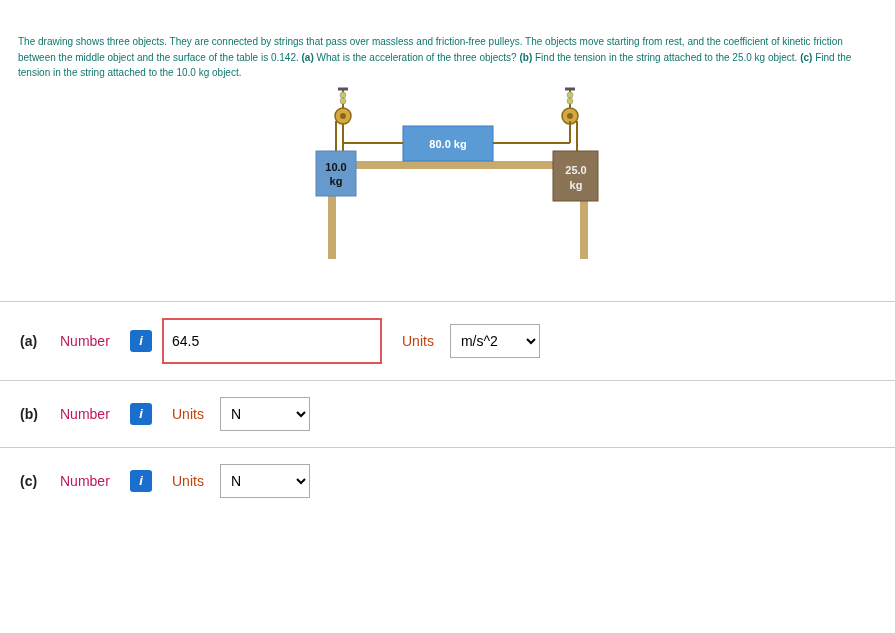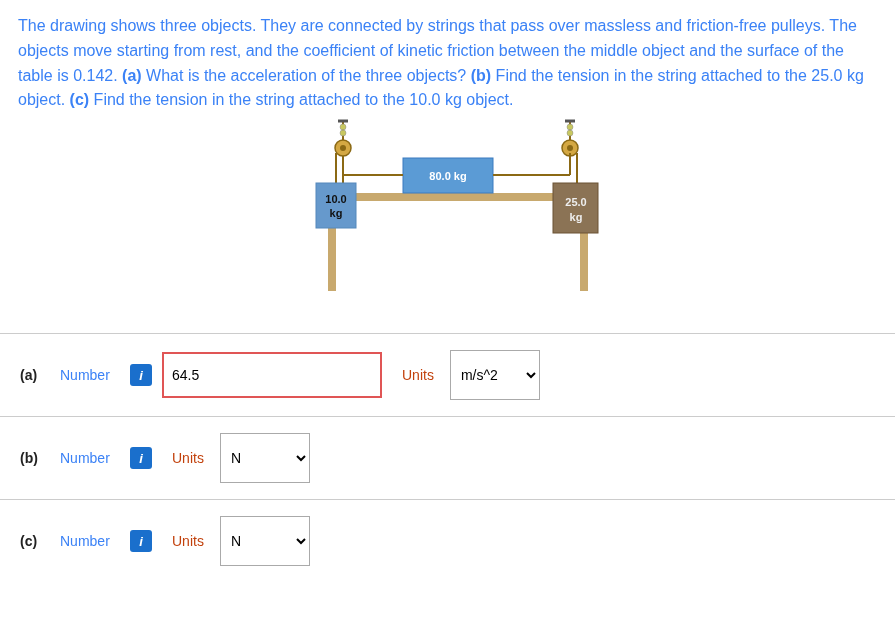--- a/index.html
+++ b/index.html
@@ -8,22 +8,23 @@
       font-size: 14px;
       background: #fff;
       color: #222;
       width: 895px;
       min-height: 633px;
     }
 
     .problem-text {
       padding: 14px 18px 10px 18px;
       line-height: 1.55;
-      font-size: 16px;
-      color: #3b82f6;
+      font-size: 10px;
+      color: #0f766e;
+      margin-top: 20px;
     }
 
     .diagram-area {
       display: flex;
       justify-content: center;
       align-items: flex-end;
       padding: 10px 0 20px 0;
       position: relative;
       height: 210px;
     }
@@ -52,21 +53,21 @@
     .part-label {
       width: 30px;
       font-weight: normal;
       font-size: 14px;
       color: #222;
     }
 
     .number-label {
       width: 60px;
       font-size: 14px;
-      color: #3b82f6;
+      color: #be185d;
     }
 
     .info-badge {
       display: inline-flex;
       align-items: center;
       justify-content: center;
       background: #1a6fcc;
       color: #fff;
       border-radius: 3px;
       width: 22px;
@@ -90,21 +91,21 @@
       font-size: 14px;
       color: #c2410c;
       margin-left: 10px;
       text-align: center;
     }
 
     .units-select {
       border: 1px solid #aaa;
       padding: 4px 6px;
       font-size: 14px;
-      height: 50px;
+      height: 34px;
       min-width: 90px;
       background: #fff;
       cursor: pointer;
       margin-left: 6px;
       appearance: auto;
     }
   </style>
 </head>
 <body>
 

